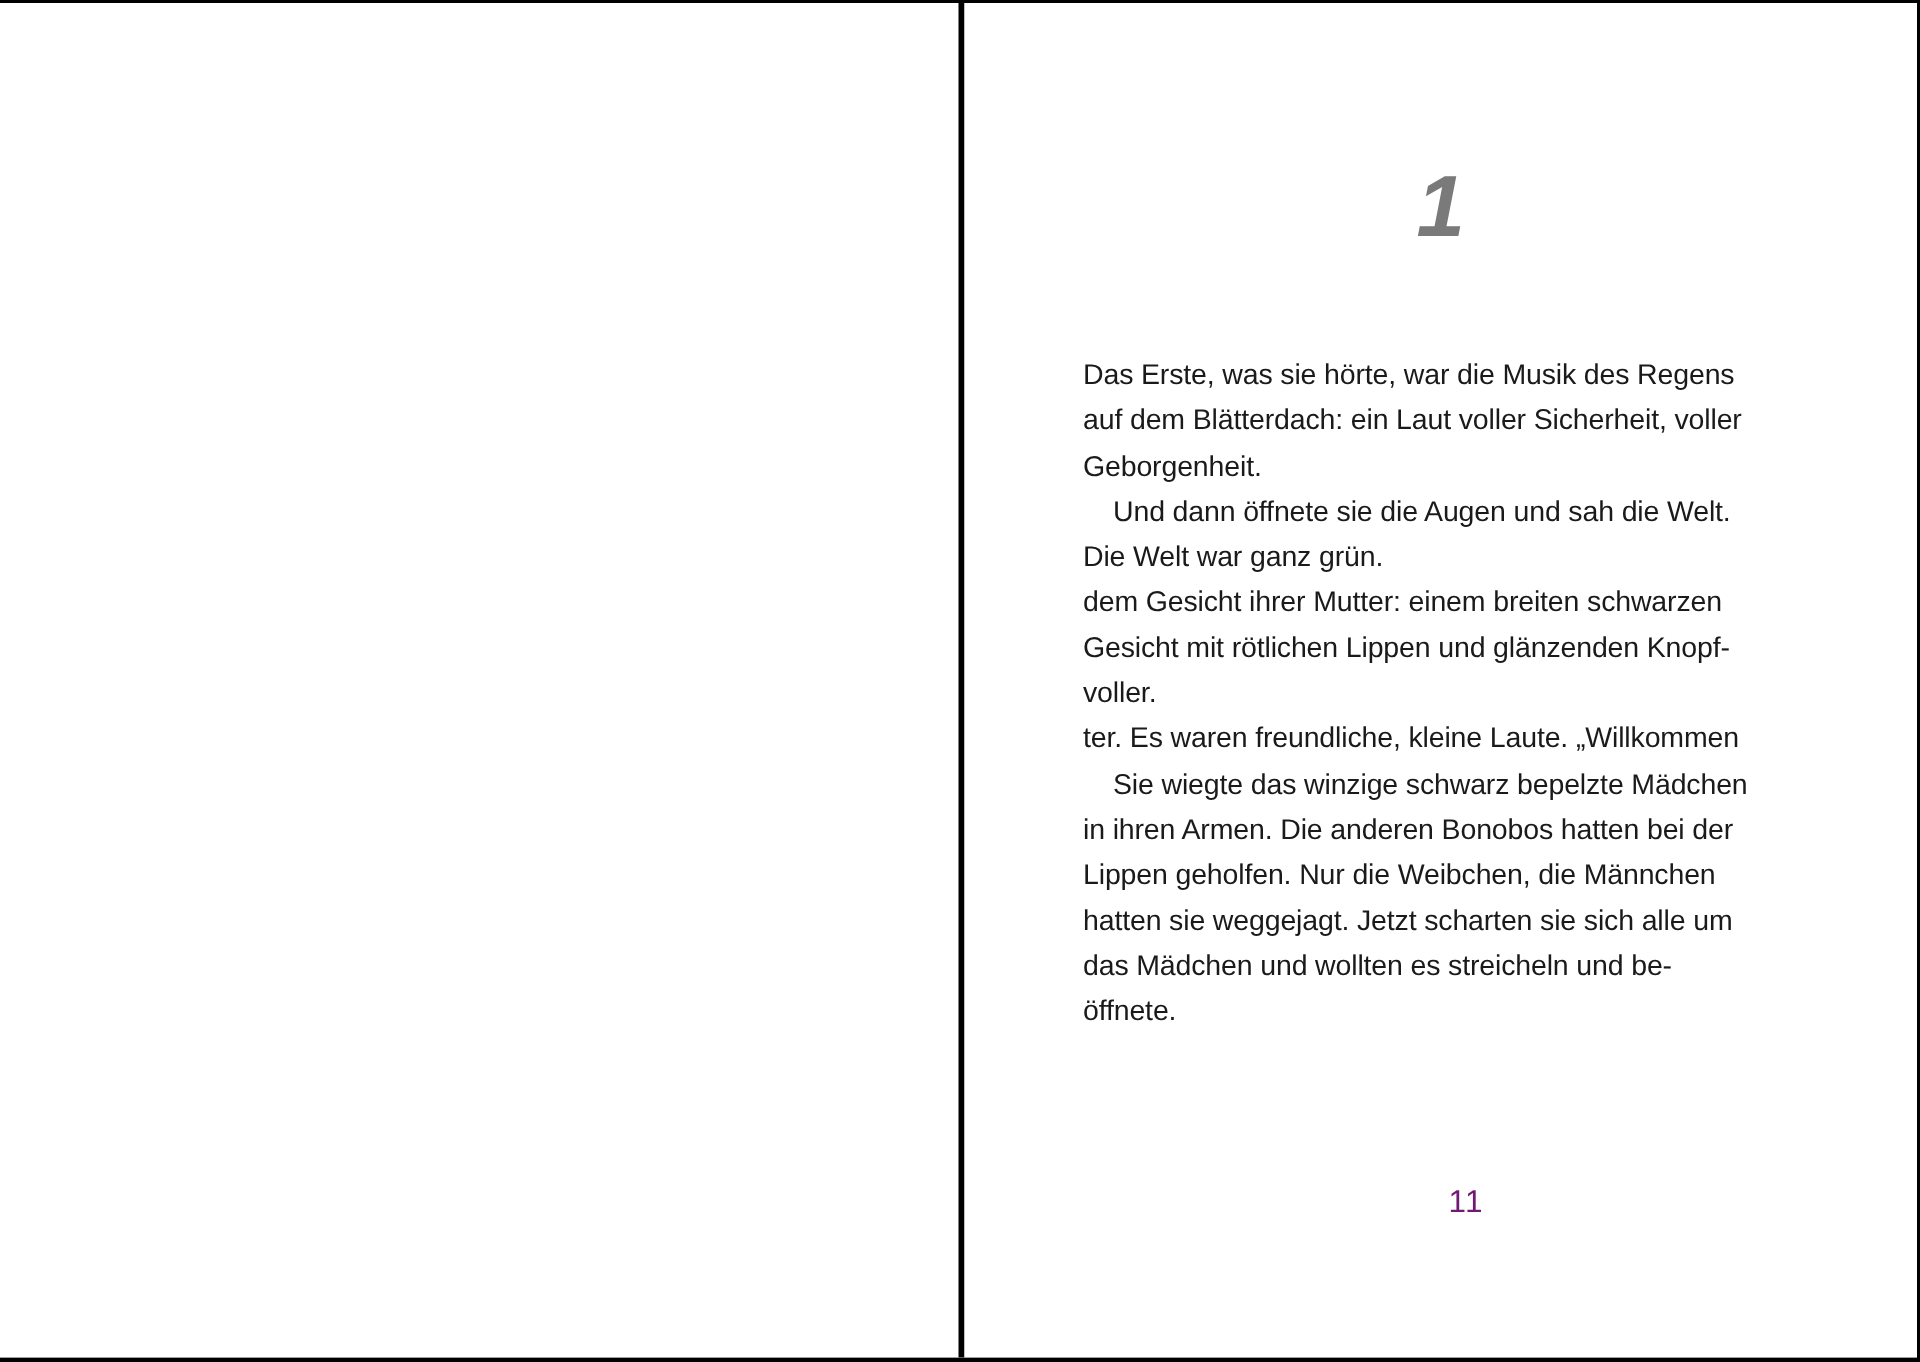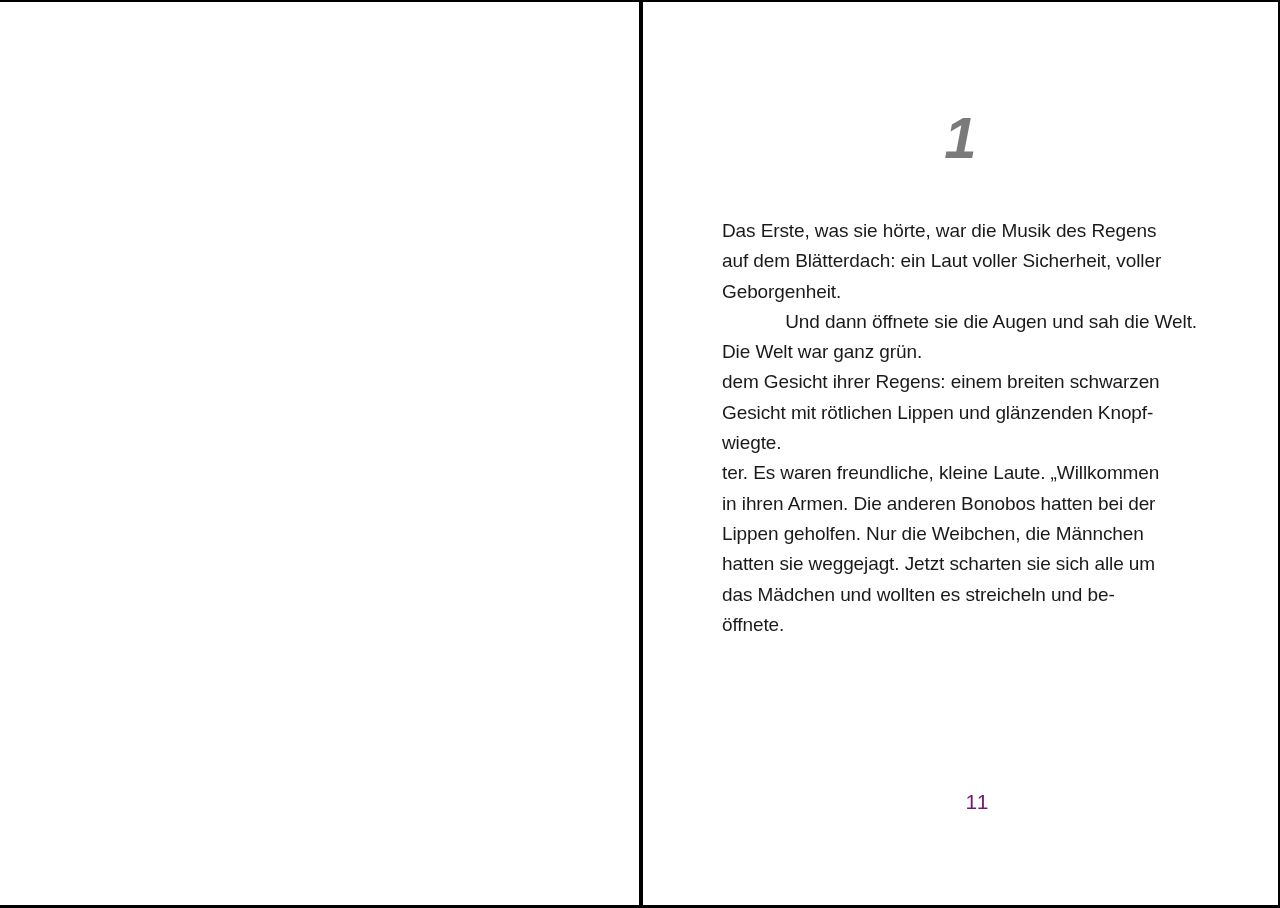--- a/index.html
+++ b/index.html
@@ -50,34 +50,33 @@
     font-size: 58px;
     line-height: 64px;
     font-style: italic;
     font-weight: 700;
     font-family: "Liberation Sans", sans-serif;
     letter-spacing: 0;
   }
   .body-text {
     position: absolute;
     left: 79px;
-    top: 214px;
+    top: 234px;
     width: 475px;
     font-size: 19px;
     line-height: 30.3px;
     letter-spacing: -0.1px;
     color: #1a1a1a;
   }
   .line {
     white-space: nowrap;
     text-align: left;
   }
   .line.indent {
     padding-left: 20px;
-    text-align: right;
   }
   .page-number {
     position: absolute;
     top: 788px;
     left: 0;
     width: 100%;
     text-align: center;
     font-size: 21px;
     letter-spacing: 1px;
     color: #701a75;
@@ -95,24 +94,25 @@
 
   <div class="page page-right">
     <div class="chapter-number" style="color: rgb(122, 122, 122);">1</div>
 
     <div class="body-text" style="color: rgb(26, 26, 26);">
         <div class="line">Das Erste, was sie hörte, war die Musik des Regens</div>
         <div class="line">auf dem Blätterdach: ein Laut voller Sicherheit, voller</div>
         <div class="line last">Geborgenheit.</div>
         <div class="line indent">Und dann öffnete sie die Augen und sah die Welt.</div>
         <div class="line last">Die Welt war ganz grün.</div>
-        <div class="line">dem Gesicht ihrer Regens: einem breiten schwarzen</div>
+        <div class="line">dem Gesicht ihrer Mutter: einem breiten schwarzen</div>
         <div class="line">Gesicht mit rötlichen Lippen und glänzenden Knopf-</div>
-        <div class="line last">wiegte.</div>
+        <div class="line last">voller.</div>
         <div class="line">ter. Es waren freundliche, kleine Laute. „Willkommen</div>
+        <div class="line indent">Sie wiegte das winzige schwarz bepelzte Mädchen</div>
         <div class="line">in ihren Armen. Die anderen Bonobos hatten bei der</div>
         <div class="line">Lippen geholfen. Nur die Weibchen, die Männchen</div>
         <div class="line">hatten sie weggejagt. Jetzt scharten sie sich alle um</div>
         <div class="line">das Mädchen und wollten es streicheln und be-</div>
         <div class="line last">öffnete.</div>
       </div>
 
     <div class="page-number">11</div>
   </div>
 

